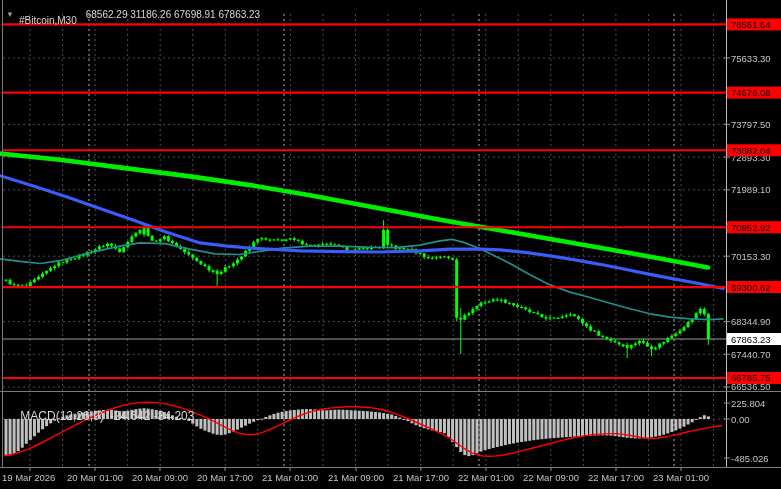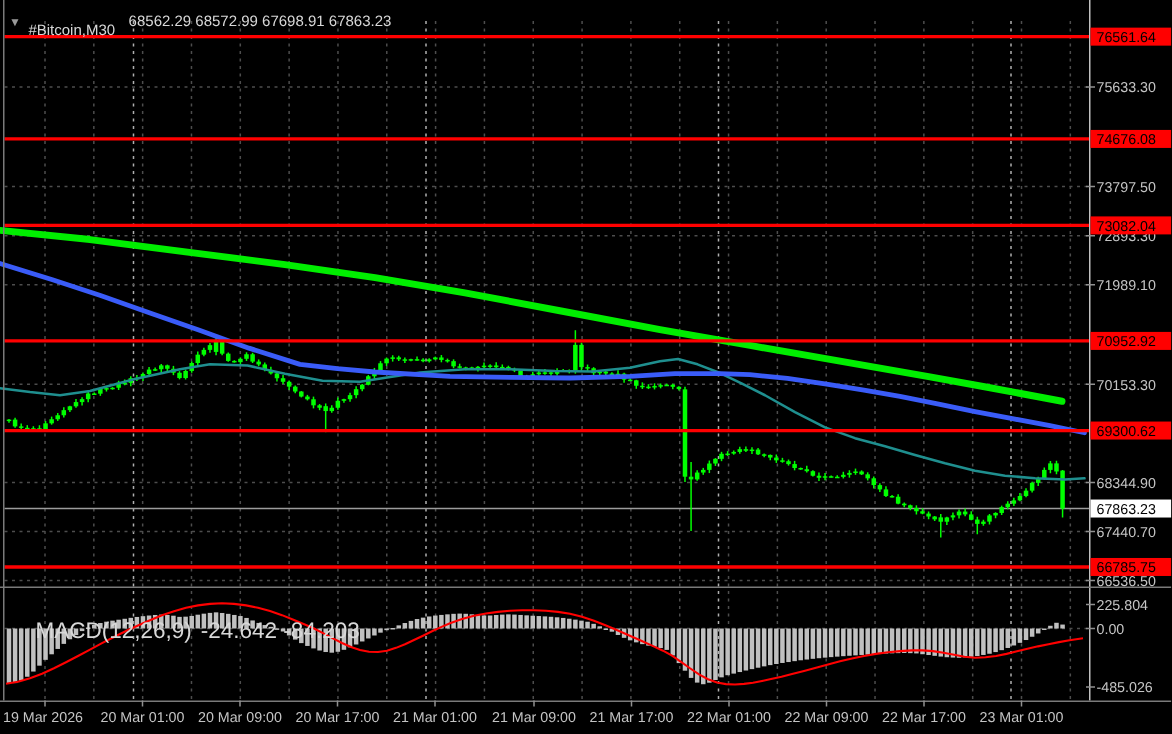--- a/index.html
+++ b/index.html
@@ -2,32 +2,32 @@
 <html><head>
 <meta charset="utf-8">
 <style>
   html,body{margin:0;padding:0;background:#000;}
   .window{position:relative;width:781px;height:489px;background:#000;overflow:hidden;
           font-family:"Liberation Sans",sans-serif;}
   .title-bar{position:absolute;left:6px;top:3px;z-index:5;color:#d8d8d8;font-size:10px;
              white-space:pre;display:flex;align-items:center;}
   .title-bar .tri{color:#9a9a9a;font-size:8px;margin-right:5px;cursor:pointer;}
   .title-bar .sym{margin-right:9px;margin-top:12px;}
-  .macd-label{position:absolute;left:7px;top:395px;z-index:5;color:#d8d8d8;font-size:15px;white-space:pre;}
+  .macd-label{position:absolute;left:7px;top:395px;z-index:5;color:#d8d8d8;font-size:12px;white-space:pre;}
   .macd-label .vals{margin-left:6px;}
   svg text{font-family:"Liberation Sans",sans-serif;}
 </style>
 </head>
 <body>
 
 <div class="window">
   <div class="title-bar">
     <span class="tri">▼</span>
     <span class="sym">#Bitcoin,M30</span>
-    <span>68562.29 68572.99 67698.91 67863.23</span>
+    <span>68562.29 31186.26 67698.91 67863.23</span>
   </div>
 
   <svg id="chart-svg" width="781" height="489" viewBox="0 0 781 489">
       <g>
         <line x1="30" y1="14" x2="30" y2="467" stroke="#4d4d4d" stroke-width="1" stroke-dasharray="2 3"></line>
         <line x1="62.55" y1="14" x2="62.55" y2="467" stroke="#4d4d4d" stroke-width="1" stroke-dasharray="2 3"></line>
         <line x1="95.1" y1="14" x2="95.1" y2="467" stroke="#4d4d4d" stroke-width="1" stroke-dasharray="2 3"></line>
         <line x1="127.64999999999999" y1="14" x2="127.64999999999999" y2="467" stroke="#4d4d4d" stroke-width="1" stroke-dasharray="2 3"></line>
         <line x1="160.2" y1="14" x2="160.2" y2="467" stroke="#4d4d4d" stroke-width="1" stroke-dasharray="2 3"></line>
         <line x1="192.75" y1="14" x2="192.75" y2="467" stroke="#4d4d4d" stroke-width="1" stroke-dasharray="2 3"></line>

